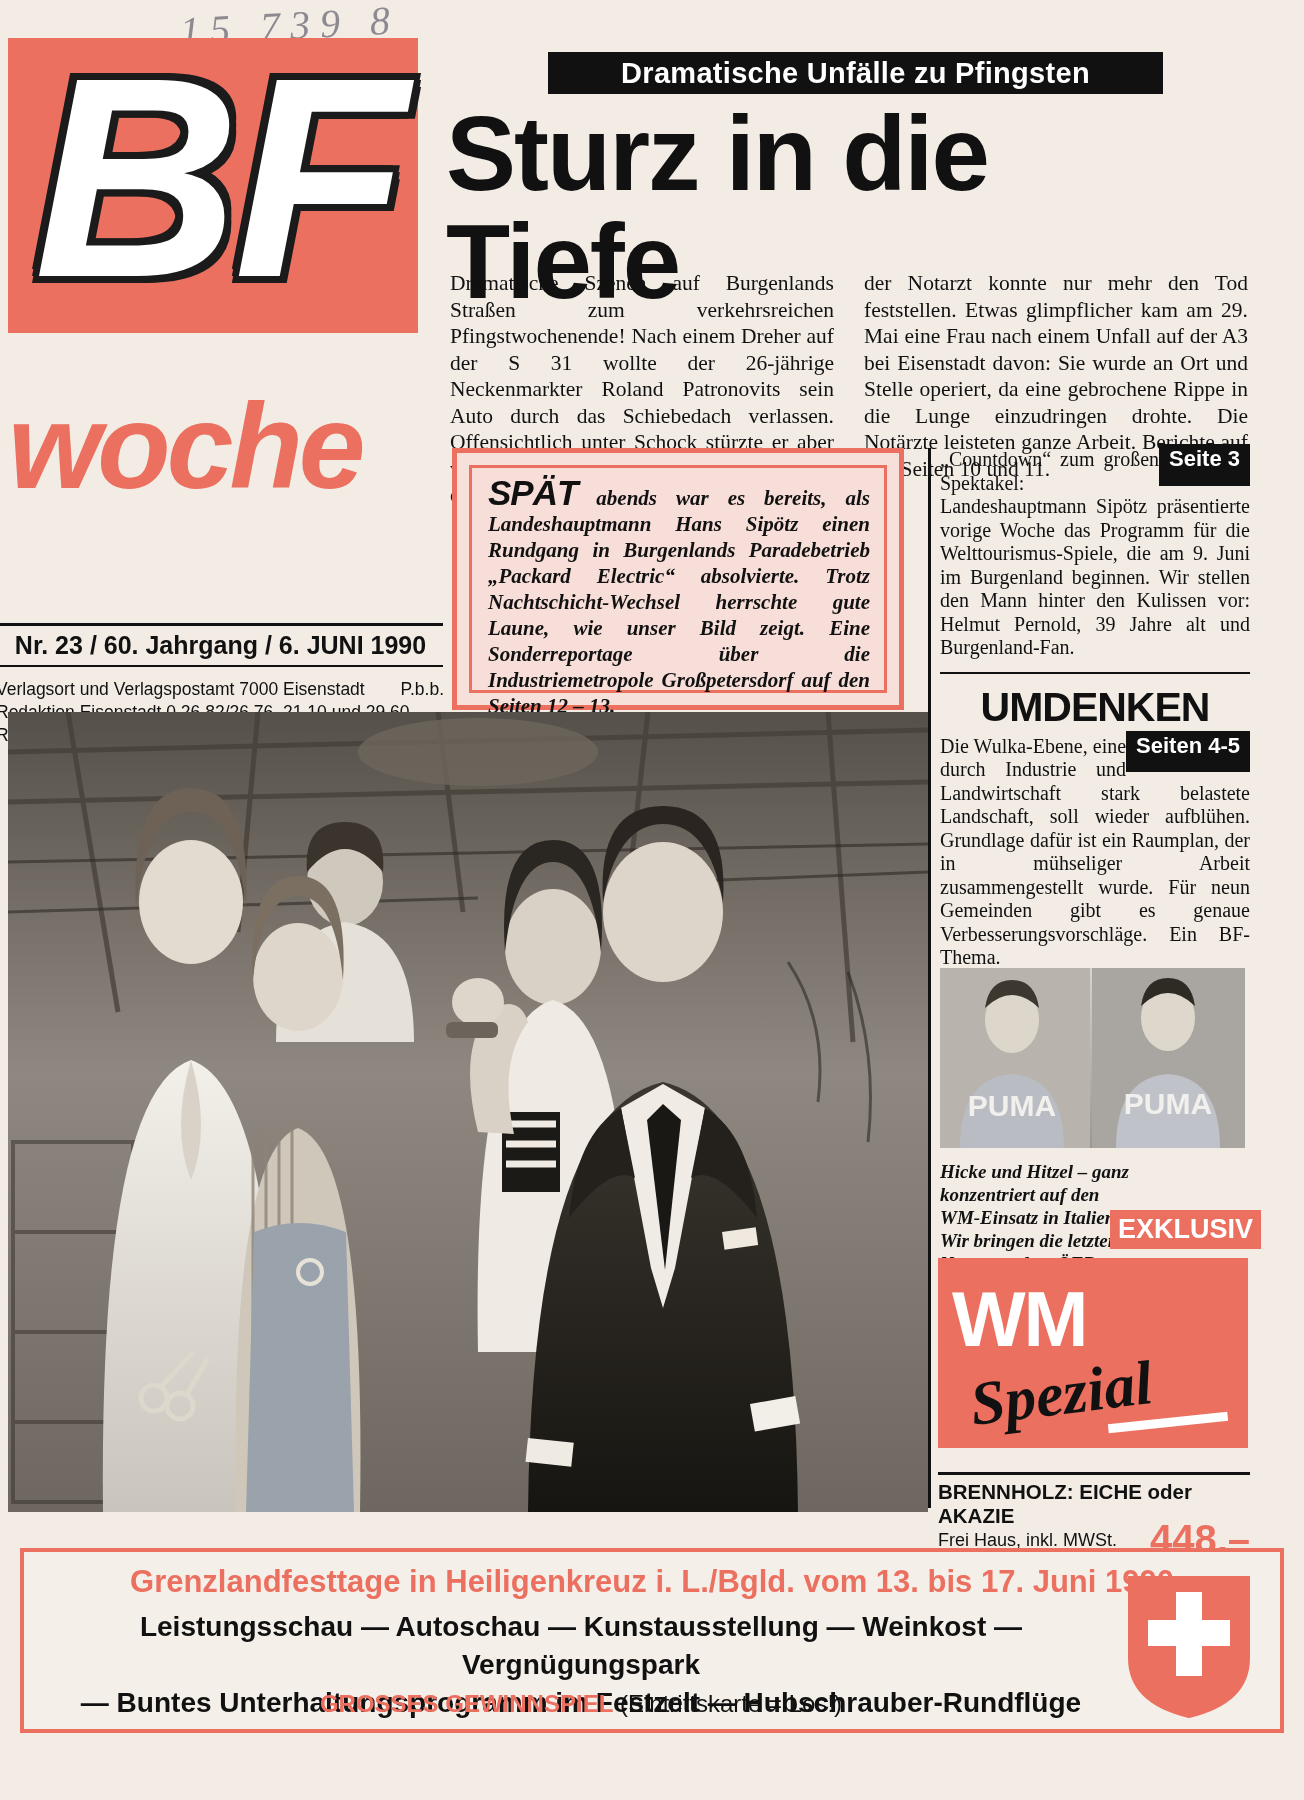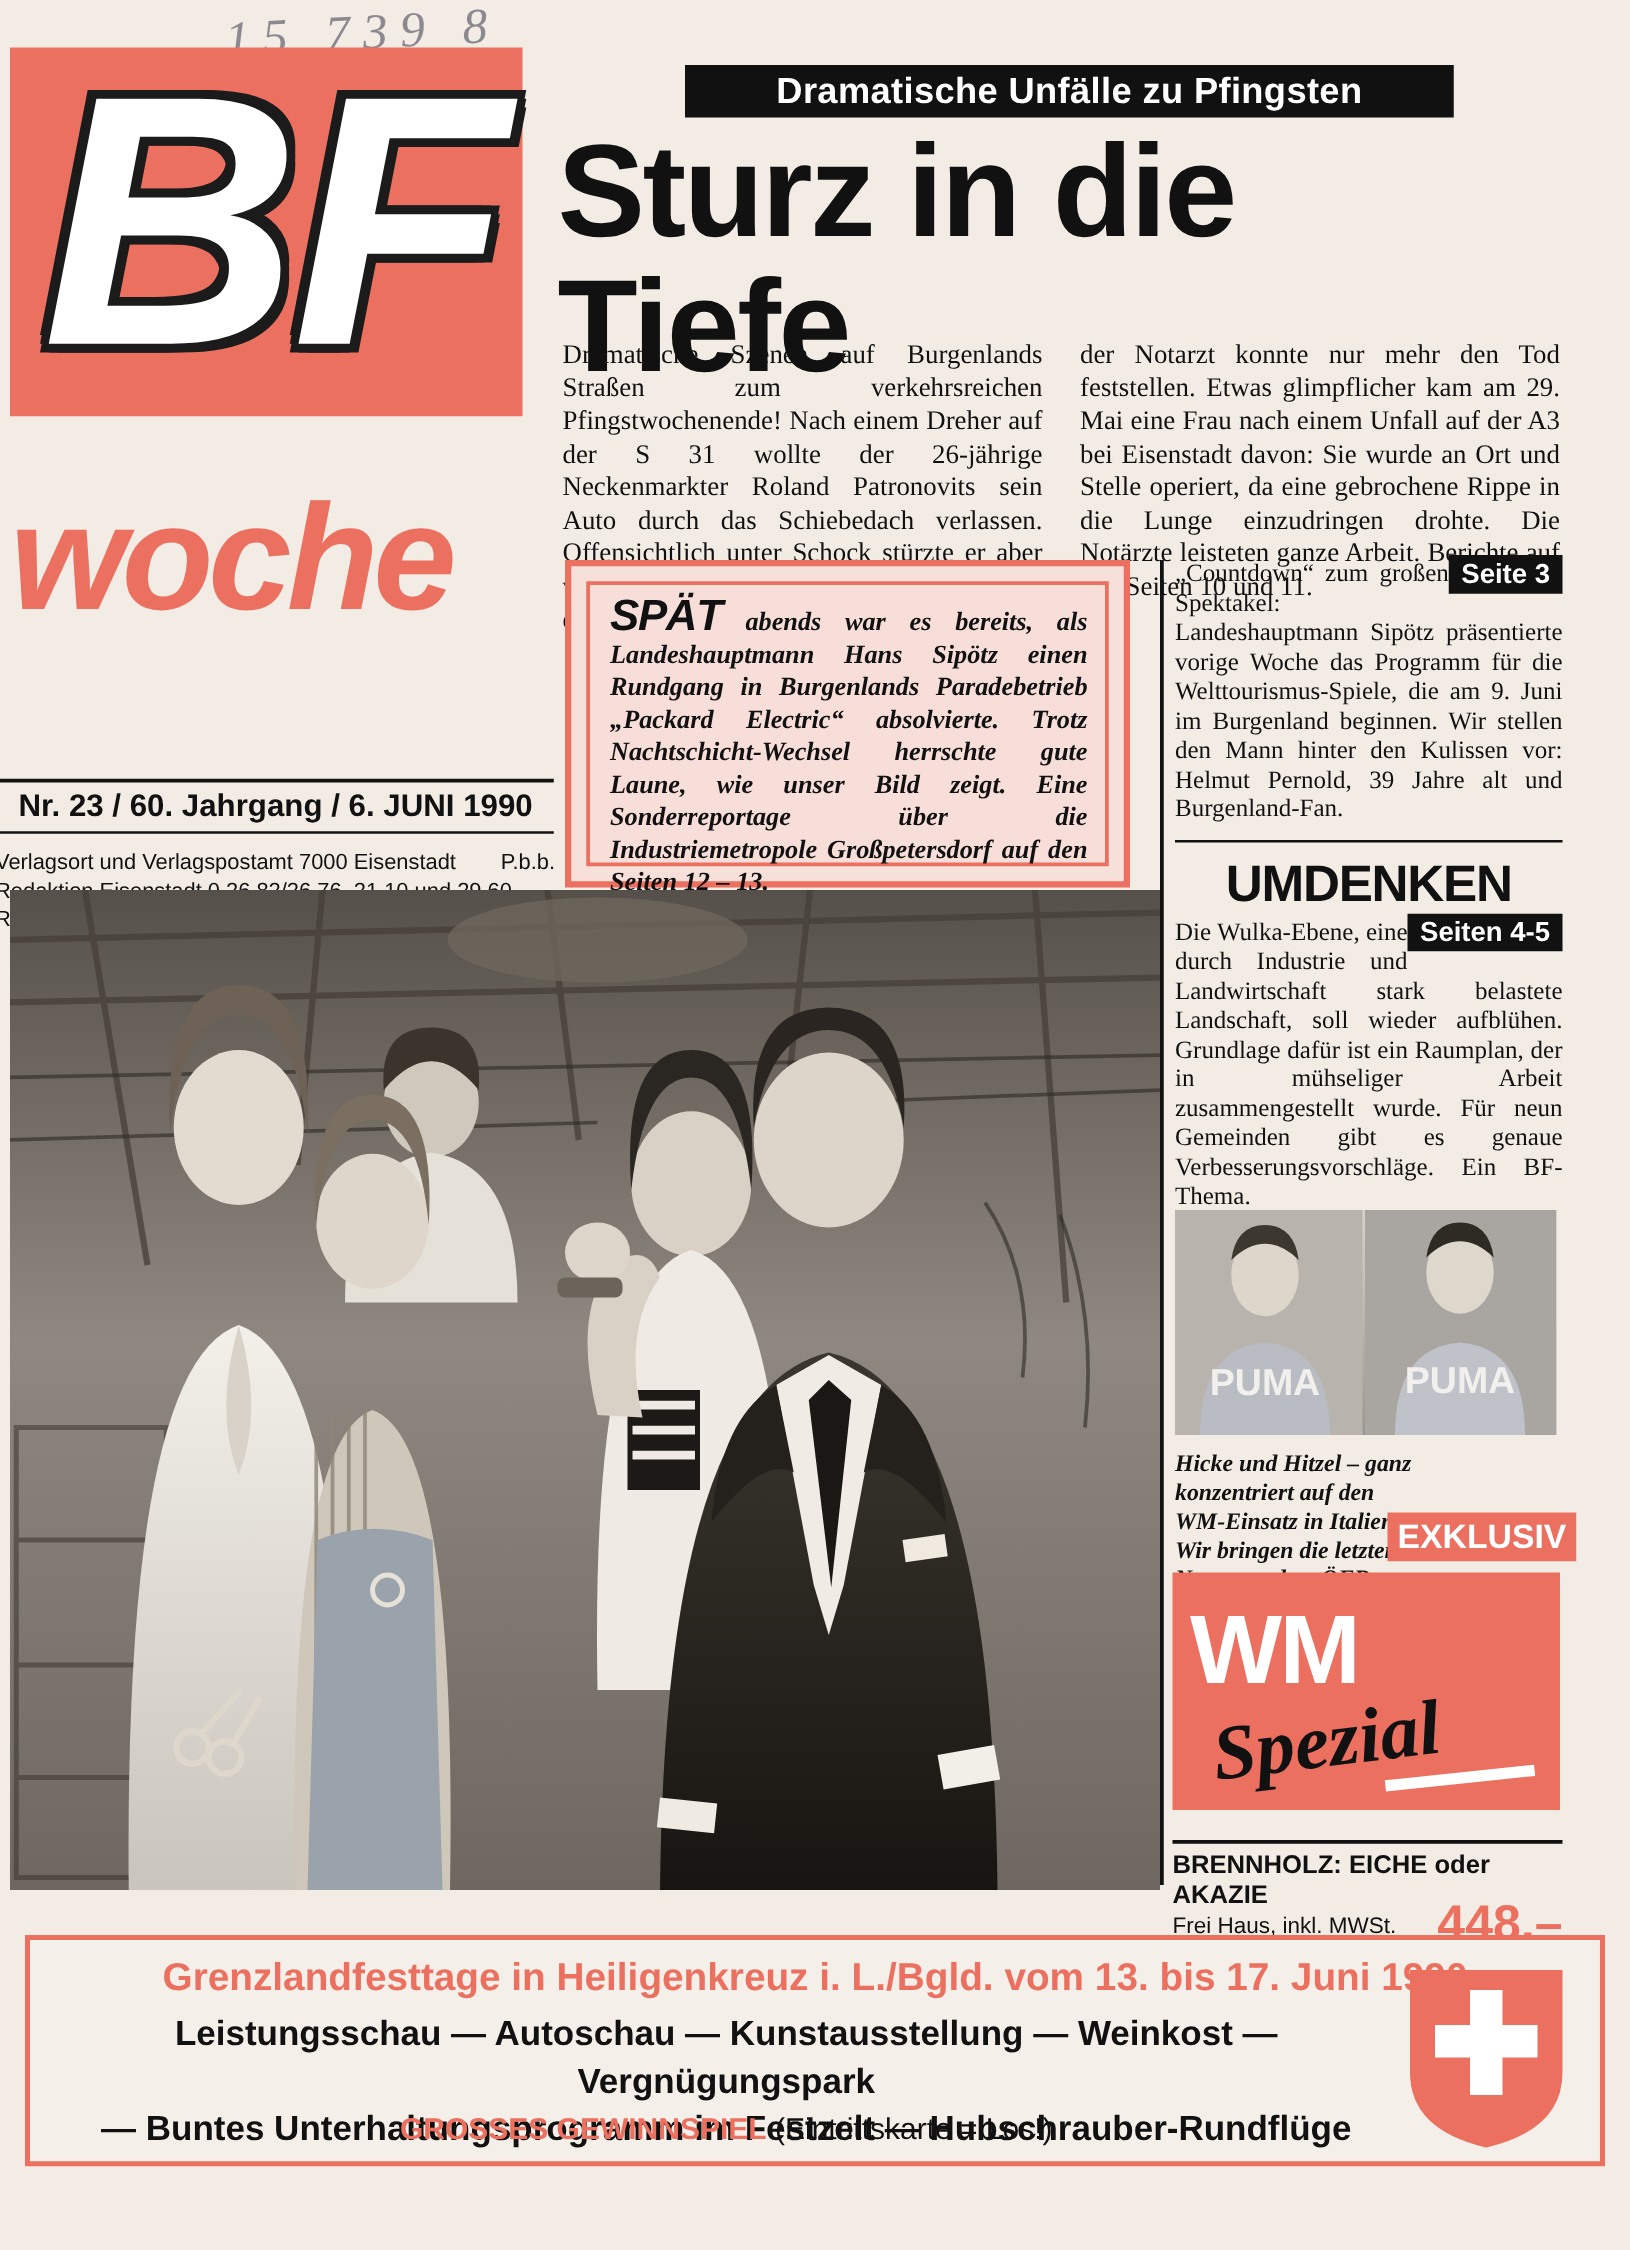--- a/index.html
+++ b/index.html
@@ -149,21 +149,21 @@
   .sect-body{
     font-size:20px;line-height:23.5px;text-align:justify;
     hyphens:auto;
   }
   .sect-body .indent{text-indent:18px;}
   .seite-tag{
     display:inline-block;
     background:#111;color:#fff;
     font-family:"Liberation Sans", sans-serif;
     font-weight:bold;font-size:22px;
-    padding:3px 10px 4px 10px;
+    padding:3px 10px 15px 10px;
     float:right;
     margin-top:-4px;
   }
   .hr-thin{border-top:2px solid #111;margin:12px 0 10px 0;}
   
   .puma-photo{
     position:absolute;left:940px;top:968px;width:305px;height:180px;
     background:#8d8d8d;
     overflow:hidden;
   }

